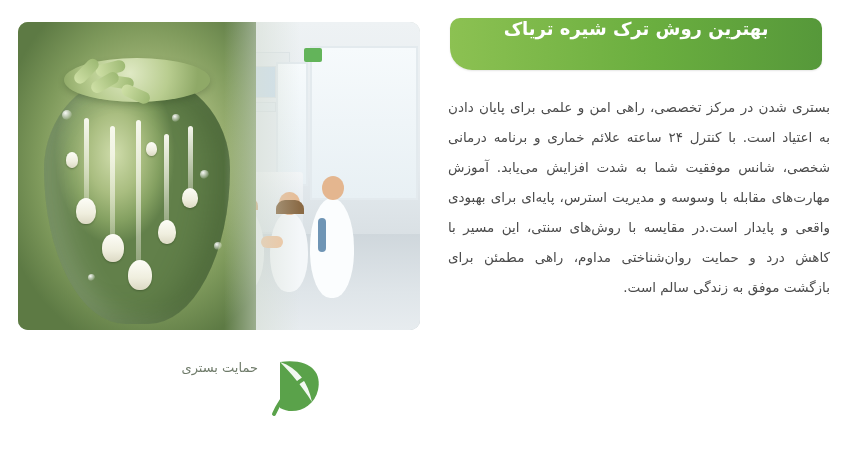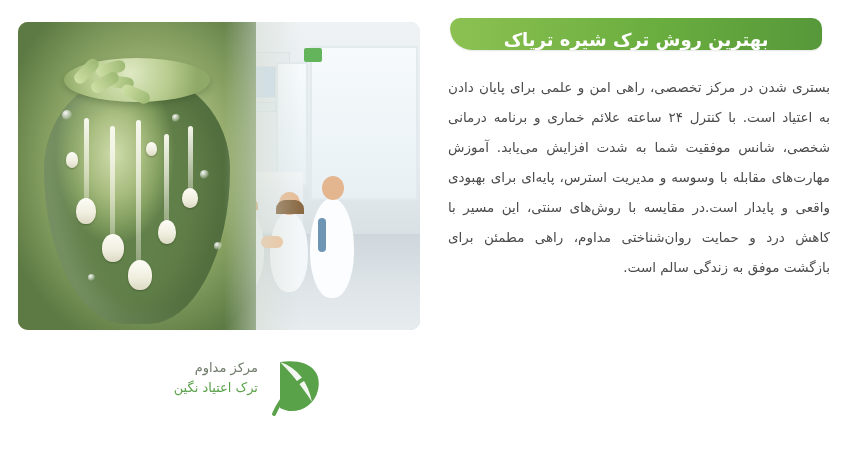--- a/index.html
+++ b/index.html
@@ -195,26 +195,26 @@
 
   
   .content-col {
     position: absolute;
     right: 20px;
     top: 18px;
     width: 390px;
   }
   .title-bar {
     width: 372px;
-    height: 32px;
+    height: 52px;
     margin-right: 8px;
     border-radius: 10px 10px 10px 22px;
     background: linear-gradient(90deg, #8cc152 0%, #6aae3f 55%, #56983a 100%);
     display: flex;
-    align-items: flex-end;
+    align-items: flex-start;
     justify-content: center;
     box-shadow: 0 1px 2px rgba(0,0,0,.10);
   }
   .title-text {
     color: #ffffff;
     font-size: 18px;
     font-weight: bold;
     letter-spacing: 0px;
     direction: rtl;
   }
@@ -313,22 +313,21 @@
 
     <div class="brand">
       <div class="brand-mark">
         <svg width="56" height="62" viewBox="0 0 56 62" xmlns="http://www.w3.org/2000/svg">
           <path d="M12 6 C42 2, 54 16, 50 34 C46 52, 26 60, 12 52 Z" fill="#5aa24a"></path>
           <path d="M12 6 C30 12, 40 26, 44 46 C34 30, 22 16, 12 6 Z" fill="#ffffff" opacity="0.92"></path>
           <path d="M6 58 C14 40, 28 26, 44 18" stroke="#5aa24a" stroke-width="4" fill="none" stroke-linecap="round"></path>
         </svg>
       </div>
       <div class="brand-text">
-        <div class="brand-line1">مرکز مداوم</div>
-        <div class="brand-line2">ترک اعتیاد نگین</div>
+        <div class="brand-line1">حمایت بستری</div>
       </div>
     </div>
   </div>
 
   <div class="content-col">
     <div class="title-bar">
       <span class="title-text">بهترین روش ترک شیره تریاک</span>
     </div>
     <div class="body-text">بستری شدن در مرکز تخصصی، راهی امن و علمی برای پایان دادن به اعتیاد است. با کنترل ۲۴ ساعته علائم خماری و برنامه درمانی شخصی، شانس موفقیت شما به شدت افزایش می‌یابد. آموزش مهارت‌های مقابله با وسوسه و مدیریت استرس، پایه‌ای برای بهبودی واقعی و پایدار است.در مقایسه با روش‌های سنتی، این مسیر با کاهش درد و حمایت روان‌شناختی مداوم، راهی مطمئن برای بازگشت موفق به زندگی سالم است.</div>
   </div>

